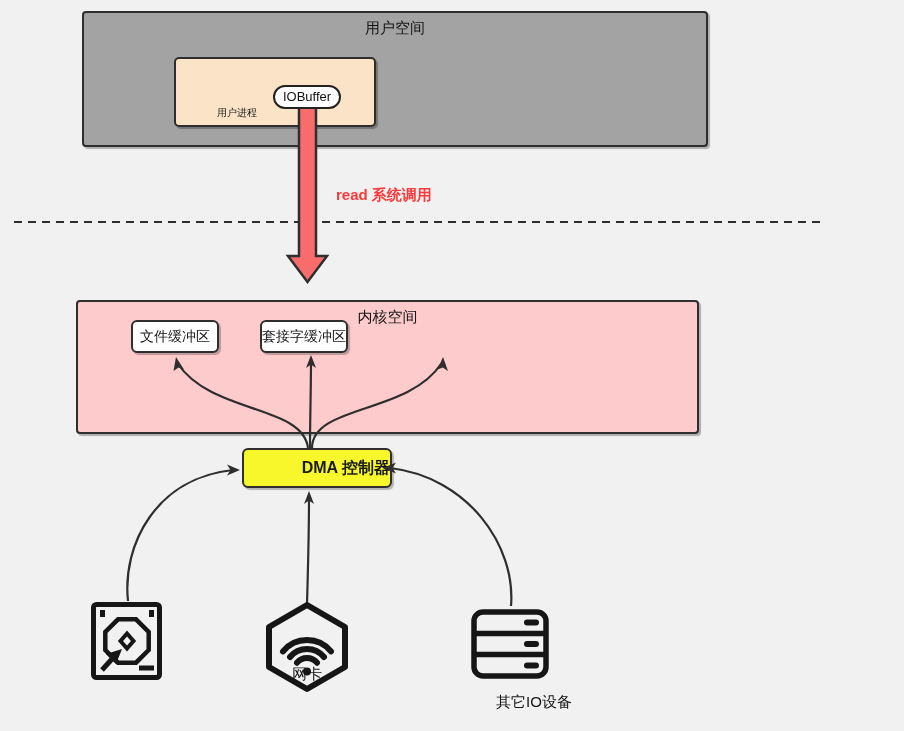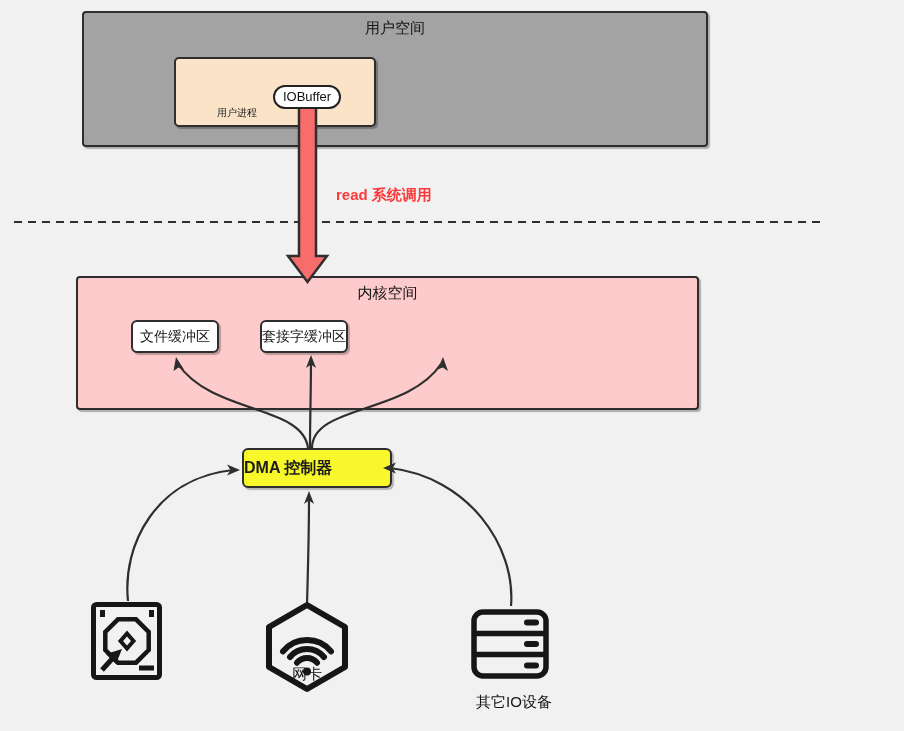--- a/index.html
+++ b/index.html
@@ -16,52 +16,52 @@
     box-shadow:2px 2px 1px rgba(0,0,0,0.28);
     box-sizing:border-box;
   }
   .zone-title{
     position:absolute;top:6px;left:0;right:0;text-align:center;
     font-size:15px;color:#151515;
   }
   .user-space{left:82px;top:11px;width:626px;height:136px;background:#a3a3a3;}
   .user-process{left:174px;top:57px;width:202px;height:70px;background:#fbe3c7;border-radius:5px;}
   .user-process-label{position:absolute;left:9px;bottom:5px;font-size:10px;color:#151515;margin-left:32px;}
-  .kernel-space{left:76px;top:276px;width:623px;height:134px;background:#fdcbcb;}
+  .kernel-space{left:76px;top:300px;width:623px;height:134px;background:#fdcbcb;}
   .buffer{
     position:absolute;top:320px;height:33px;background:#ffffff;
     border:2px solid #2e2e2e;border-radius:6px;box-sizing:border-box;
     box-shadow:2px 2px 1px rgba(0,0,0,0.25);
     font-size:14px;line-height:29px;text-align:center;color:#151515;
   }
   .buffer-file{left:131px;width:88px;}
   .buffer-socket{left:260px;width:88px;}
   .buffer-other{left:395px;width:96px;}
   .dma{
     position:absolute;left:242px;top:448px;width:150px;height:40px;
     background:#f7f72b;border:2px solid #2e2e2e;border-radius:6px;
     box-sizing:border-box;box-shadow:2px 2px 1px rgba(0,0,0,0.25);
-    font-size:16px;font-weight:bold;text-align:left;line-height:36px;color:#1a1a1a;
+    font-size:16px;font-weight:bold;text-align:right;line-height:36px;color:#1a1a1a;
   }
   .read-label{
     position:absolute;left:336px;top:186px;
     font-size:15px;font-weight:bold;color:#fa3a3a;white-space:nowrap;
   }
   .io-buffer{
     position:absolute;left:273px;top:85px;width:68px;height:24px;
     background:#ffffff;border:2px solid #222;border-radius:12px;
     box-sizing:border-box;text-align:center;font-size:13px;font-weight:normal;
     line-height:20px;z-index:6;color:#111;
   }
   .device-label{
     position:absolute;font-size:15px;color:#141414;text-align:center;white-space:nowrap;
   }
   .label-disk{left:92px;top:732px;width:70px;}
   .label-net{left:272px;top:665px;width:70px;}
-  .label-server{left:456px;top:693px;width:116px;}
+  .label-server{left:476px;top:693px;width:116px;}
   svg.overlay{position:absolute;left:0;top:0;z-index:5;pointer-events:none;}
 </style>
 </head>
 <body>
 
 <div class="canvas">
 
   <div class="box user-space">
     <div class="zone-title">用户空间</div>
   </div>

